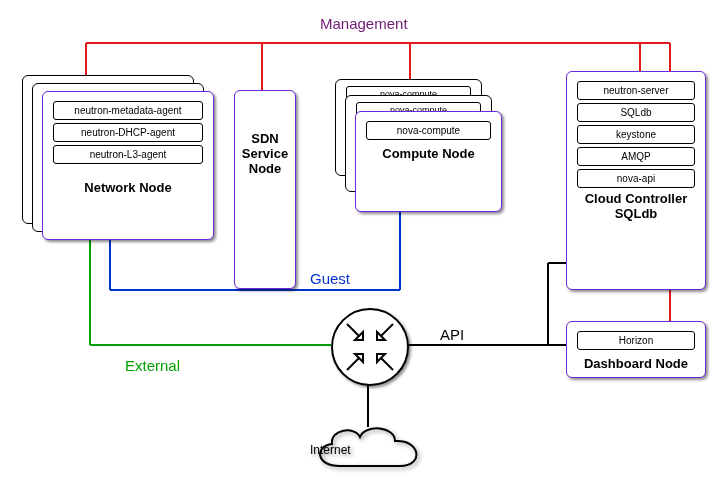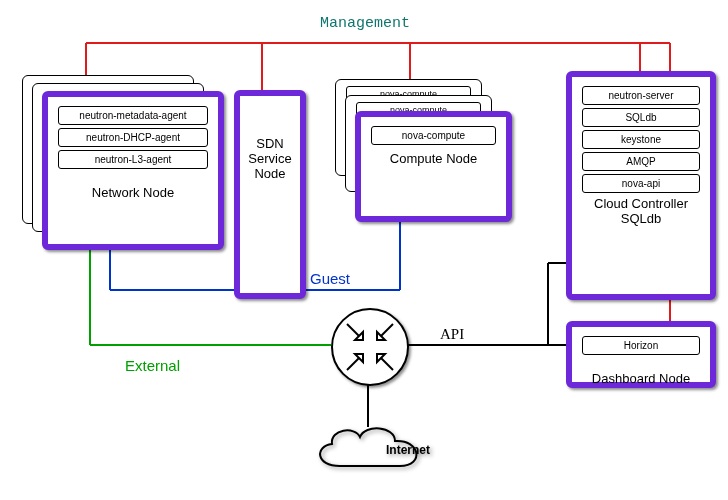--- a/index.html
+++ b/index.html
@@ -13,31 +13,31 @@
   .stage {
     position: relative;
     width: 728px;
     height: 500px;
   }
   .abs { position: absolute; }
 
   
   .card {
     background: #fff;
-    border: 6px solid #6d28d9;
+    border: 1px solid #6d28d9;
     border-radius: 6px;
     box-shadow: 2px 2px 3px rgba(0,0,0,0.45);
   }
   .stack-ghost {
     background: #fff;
     border: 1px solid #000;
     border-radius: 6px;
   }
   .title {
-    font-weight: normal;
+    font-weight: bold;
     text-align: center;
     font-size: 13px;
   }
   .inner-item {
     border: 1px solid #000;
     border-radius: 3px;
     text-align: center;
     font-size: 10px;
     padding: 3px 4px;
     margin: 3px 10px;
@@ -51,25 +51,25 @@
     box-shadow: 2px 2px 3px rgba(0,0,0,0.45);
   }
   .cloud {
     filter: drop-shadow(2px 2px 2px rgba(0,0,0,0.4));
   }
 
   
   .red    { stroke: #e11b1b; }
   .blue   { stroke: #0033cc; }
   .green  { stroke: #00a000; }
-  .black  { stroke: #000; font-family: Liberation Serif, serif; }
+  .black  { stroke: #000; }
   svg line, svg polyline, svg path { stroke-width: 2; fill: none; }
 
   .lbl { font-size: 15px; font-weight: 500; white-space: nowrap; }
-  .lbl.red   { color:#0f766e;font-family:Liberation Mono, monospace; }
+  .lbl.red   { color:#701a75; }
   .lbl.blue  { color:#0033cc; }
   .lbl.green { color:#00a000; }
   .lbl.black { color:#000; }
 </style>
 </head>
 <body>
 
 <div class="stage">
 
   <svg class="abs" width="728" height="500" style="left:0;top:0">
@@ -138,21 +138,21 @@
     <div class="inner-item">AMQP</div>
     <div class="inner-item">nova-api</div>
     <div class="title" style="margin-top:4px; line-height:1.15;">
       <span>Cloud Controller SQLdb</span>
     </div>
   </div>
 
   <div class="abs card" style="left:566px; top:321px; width:138px; height:55px;">
     <div style="height:6px"></div>
     <div class="inner-item">Horizon</div>
-    <div class="title" style="margin-top:16px">Dashboard Node</div>
+    <div class="title" style="margin-top:6px">Dashboard Node</div>
   </div>
 
   <div class="abs router" style="left:331px; top:308px; width:74px; height:74px;">
     <svg width="74" height="74">
 
       <g stroke="#000" stroke-width="2" fill="#fff">
         <path d="M14,14 L30,30"></path>
         <path d="M60,14 L44,30"></path>
         <path d="M14,60 L30,44"></path>
         <path d="M60,60 L44,44"></path>
@@ -165,16 +165,16 @@
   </div>
 
   <div class="abs cloud" style="left:310px; top:421px; width:120px; height:58px;">
     <svg width="120" height="58">
       <path d="M30,45
                C5,45 5,25 22,23
                C20,8 45,5 50,16
                C55,3 85,5 85,20
                C110,18 115,45 90,45 Z" fill="#fff" stroke="#000" stroke-width="2"></path>
     </svg>
-    <div class="abs" style="left:0; top:22px; width:120px; text-align:right; font-weight:bold; font-size:12px;">Internet</div>
+    <div class="abs" style="left:0; top:22px; width:120px; text-align:left; font-weight:normal; font-size:12px;">Internet</div>
   </div>
 
 </div>
 
 </body></html>

